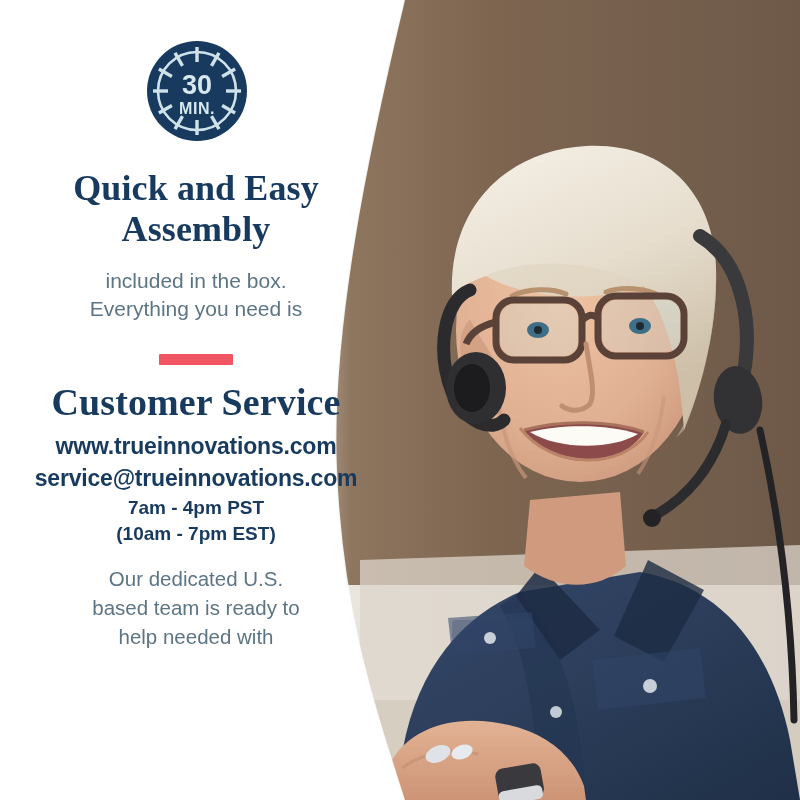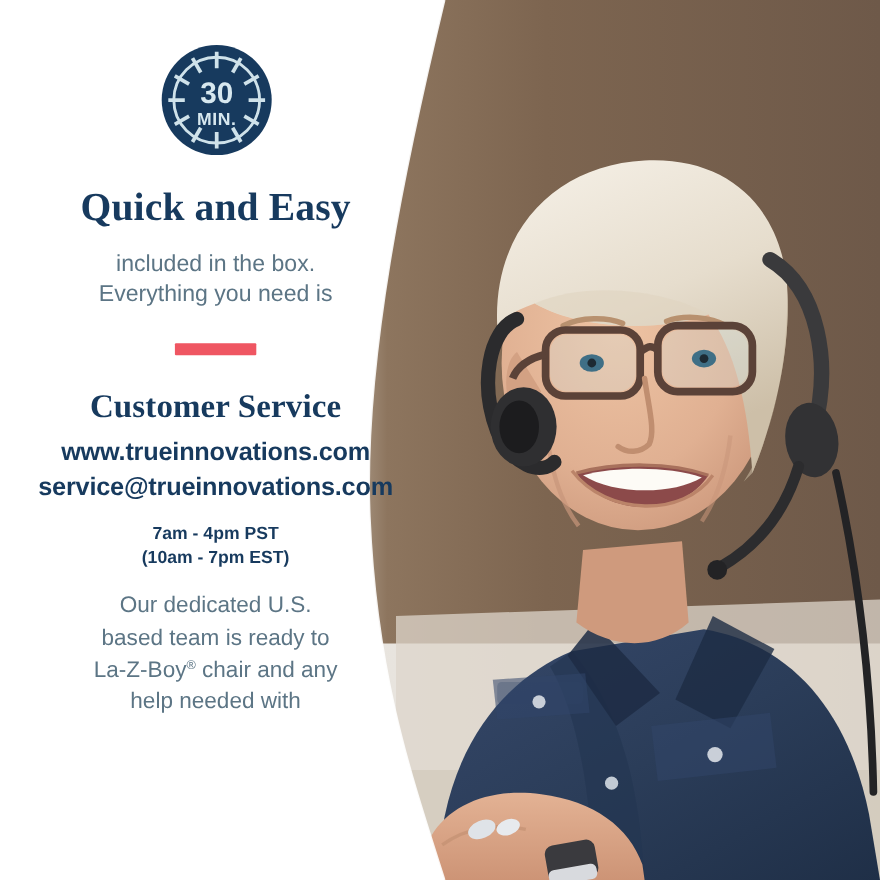--- a/index.html
+++ b/index.html
@@ -84,41 +84,40 @@
 
   .divider-rule {
     width: 74px;
     height: 11px;
     background: #ef5662;
     margin-top: 31px;
     border-radius: 1px;
   }
 
   .heading-service {
-    font-size: 30px;
-    margin-top: 30px;
+    font-size: 38px;
+    margin-top: 16px;
     width: 340px;
   }
 
   .contact-block {
     margin-top: 6px;
     width: 370px;
     color: #173a5e;
     font-weight: bold;
     font-size: 23px;
     line-height: 1.42;
     letter-spacing: -0.2px;
   }
 
   .hours-block {
-    margin-top: 16px;
     width: 340px;
     color: #173a5e;
     font-weight: bold;
-    font-size: 16px;
+    font-size: 19px;
     line-height: 1.36;
   }
 
   .closing-block {
     margin-top: 17px;
     width: 290px;
     color: #5c7585;
     font-size: 20.5px;
     line-height: 1.42;
   }
@@ -293,20 +292,21 @@
           <line x1="14.9" y1="31" x2="27.9" y2="38.5"></line>
           <line x1="78.1" y1="67.5" x2="91.1" y2="75"></line>
         </g>
         <text x="53" y="56" text-anchor="middle" fill="#d7e8ef" font-family="Liberation Sans, sans-serif" font-size="27" font-weight="bold">30</text>
         <text x="53" y="76" text-anchor="middle" fill="#d7e8ef" font-family="Liberation Sans, sans-serif" font-size="16" font-weight="bold" letter-spacing="0.5">MIN.</text>
       </svg>
     </div>
 
     <div class="serif-heading heading-assembly">
       <div>Quick and Easy</div>
+      <div>Assembly</div>
     </div>
 
     <div class="sub-assembly">
       <div>included in the box.</div>
       <div>Everything you need is</div>
     </div>
 
     <div class="divider-rule"></div>
 
     <div class="serif-heading heading-service">Customer Service</div>
@@ -317,18 +317,17 @@
     </div>
 
     <div class="hours-block">
       <div>7am - 4pm PST</div>
       <div>(10am - 7pm EST)</div>
     </div>
 
     <div class="closing-block">
       <div>Our dedicated U.S.</div>
       <div>based team is ready to</div>
-      <div><span>La-Z-Boy</span><sup>®</sup><span> chair and any</span></div>
       <div>help needed with</div>
     </div>
 
   </div>
 </div>
 
 </body></html>

